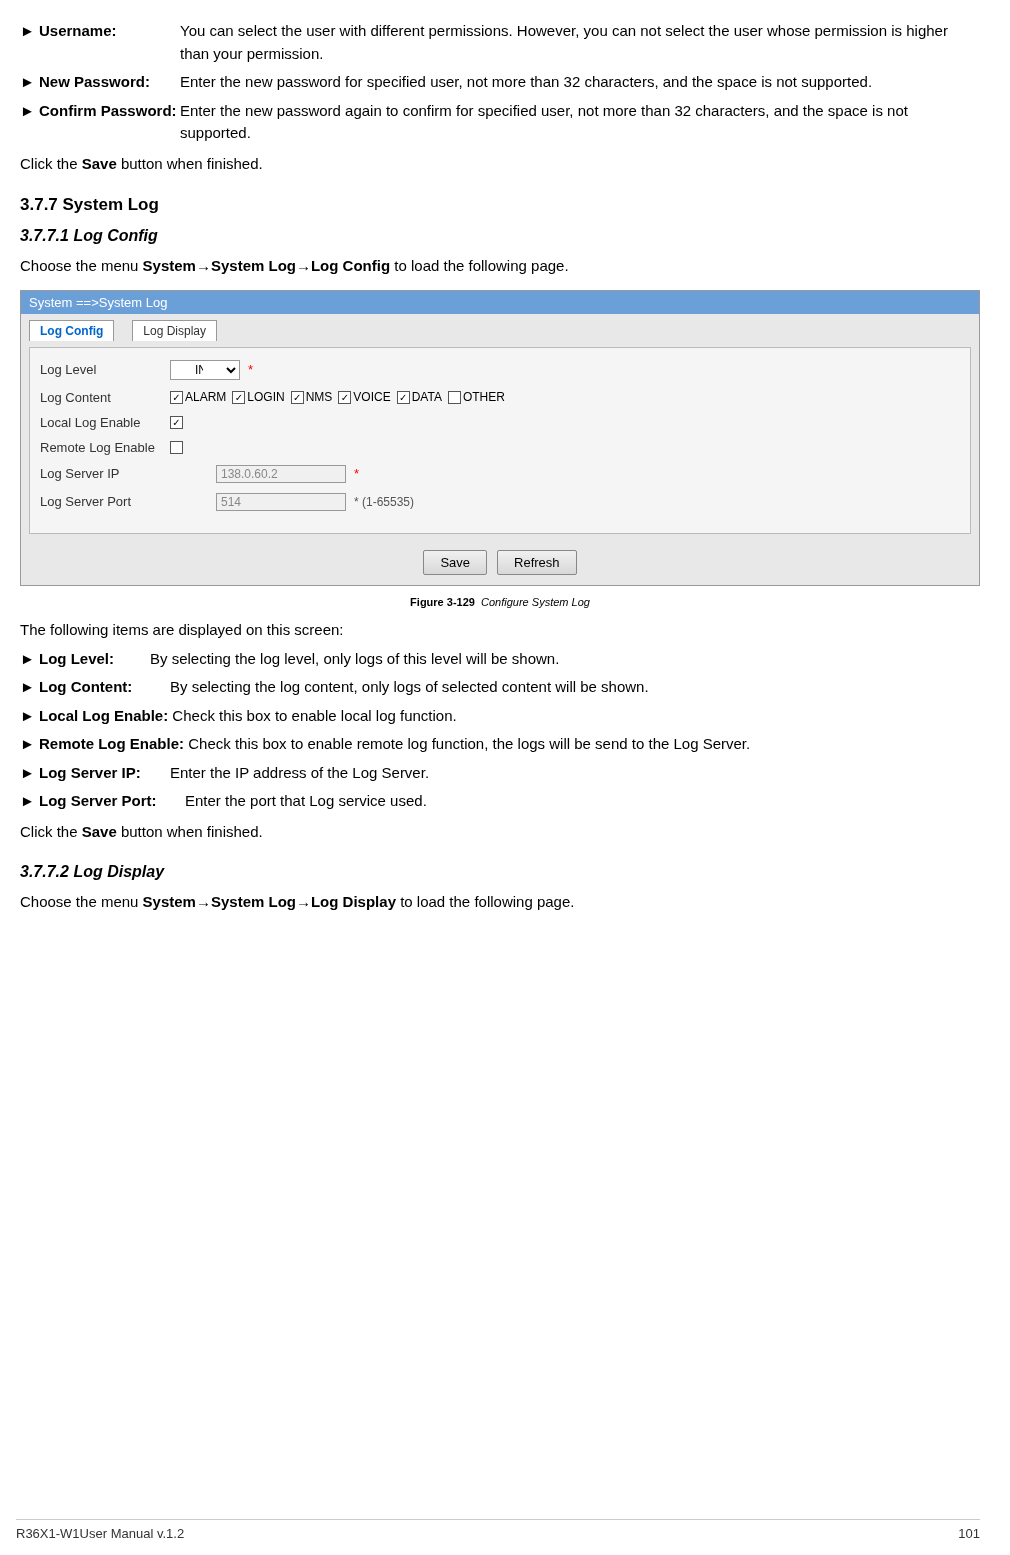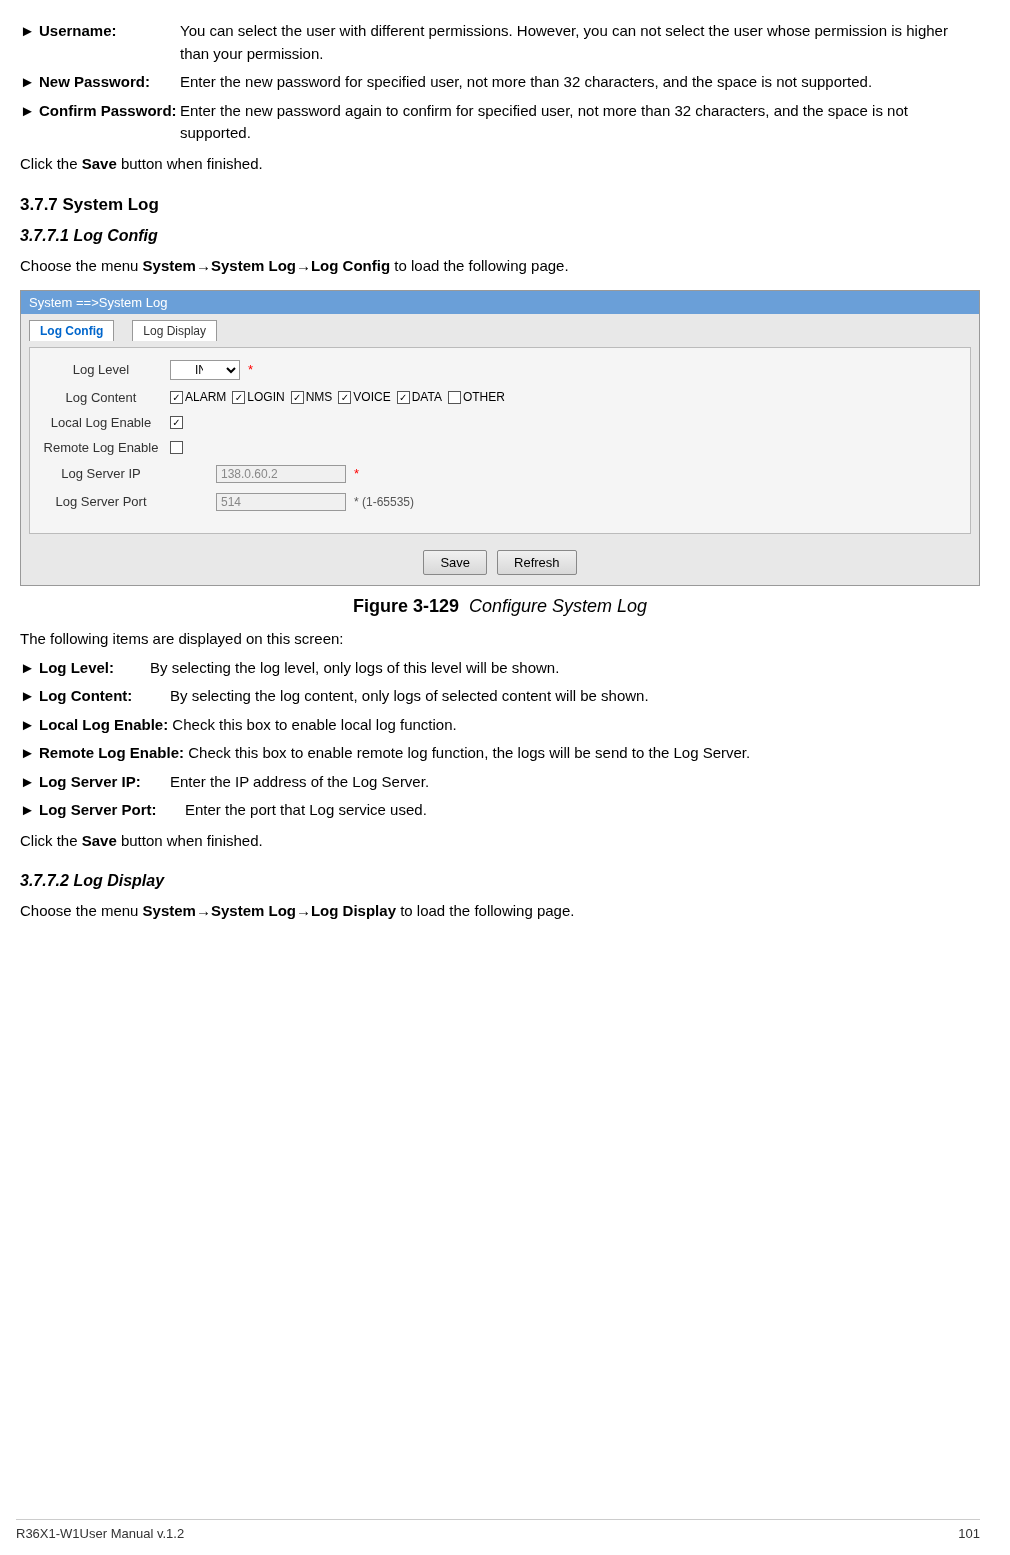--- a/index.html
+++ b/index.html
@@ -90,21 +90,21 @@
       margin: 6px 8px 8px 8px;
       padding: 12px 10px;
     }
     .form-row {
       display: flex;
       align-items: center;
       margin-bottom: 10px;
       font-size: 13px;
     }
     .form-label {
-      text-align: center;
+      text-align: left;
       min-width: 130px;
       padding-right: 8px;
       color: #333;
     }
     .form-control {
       display: flex;
       align-items: center;
       gap: 4px;
       flex-wrap: wrap;
     }
@@ -180,21 +180,21 @@
     .ui-button {
       padding: 4px 16px;
       font-size: 13px;
       border: 1px solid #888;
       background: linear-gradient(to bottom, #f0f0f0, #d8d8d8);
       cursor: pointer;
       border-radius: 2px;
     }
     .figure-caption {
       text-align: center;
-      font-size: 18px;
+      font-size: 11px;
       margin: 8px 0 10px 0;
       color: #000;
     }
     .figure-caption span {
       font-style: italic;
     }
     .description-block {
       margin: 6px 0;
       line-height: 1.6;
     }

